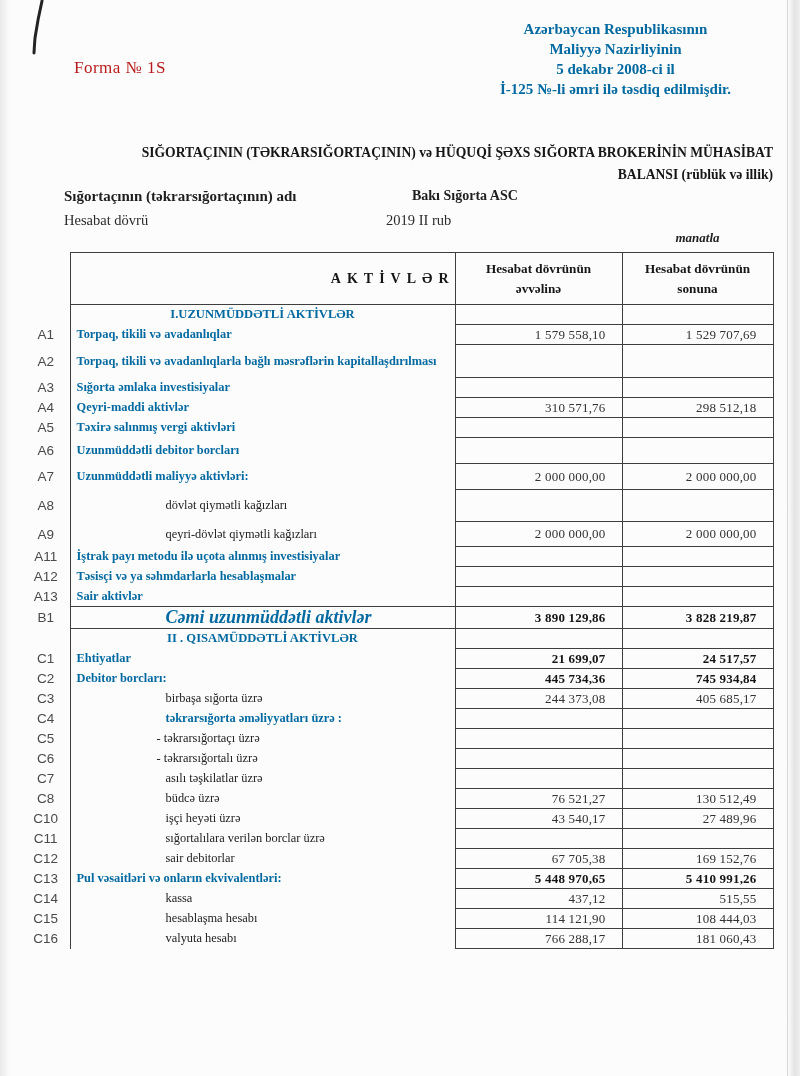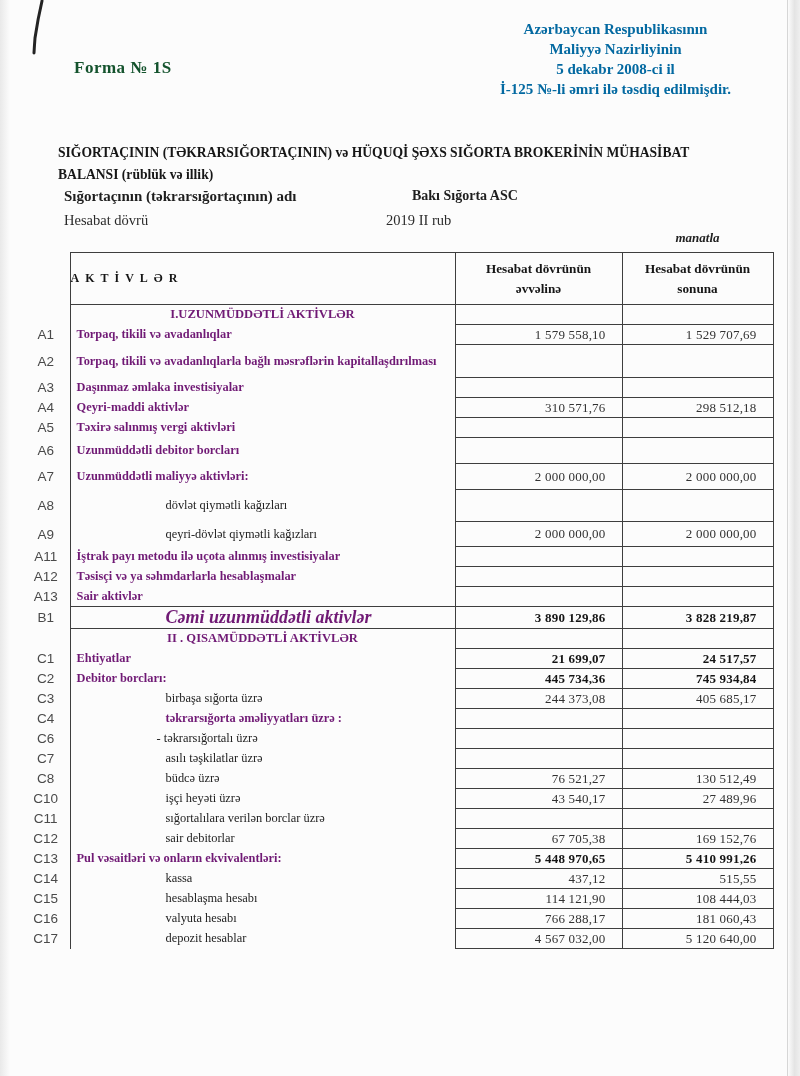--- a/index.html
+++ b/index.html
@@ -17,29 +17,29 @@
   }
   .edge-right {
     position:absolute; right:0; top:0; bottom:0; width:13px;
     background:linear-gradient(to right,#fcfcfc 0%,#e4e4e4 55%,#efefef 100%);
     border-left:1px solid #d6d6d6; box-sizing:border-box;
   }
   .pen-mark { position:absolute; left:26px; top:0; }
 
   .forma {
     position:absolute; left:74px; top:58px;
-    font-weight:bold; font-size:17px; letter-spacing:.5px; color:#14532d;
+    font-weight:normal; font-size:17px; letter-spacing:.5px; color:#b91c1c;
   }
   .approval {
     position:absolute; left:443px; top:20px; width:345px;
     text-align:center; font-weight:bold; font-size:15px; line-height:1.33; color:#0369a1;
   }
   .doc-title {
     position:absolute; left:58px; top:142px; width:715px;
-    text-align:left; font-weight:bold; font-size:13.6px; line-height:1.62; color:#161616;
+    text-align:right; font-weight:bold; font-size:13.6px; line-height:1.62; color:#161616;
   }
   .insurer-label { position:absolute; left:64px; top:188px; font-weight:bold; font-size:15px; }
   .insurer-value { position:absolute; left:412px; top:188px; font-weight:bold; font-size:14px; }
   .period-label  { position:absolute; left:64px; top:212px; font-size:14.5px; color:#2b2b2b; }
   .period-value  { position:absolute; left:386px; top:212px; font-size:14.5px; color:#2b2b2b; }
   .currency-note {
     position:absolute; left:622px; top:230px; width:151px;
     text-align:center; font-weight:bold; font-style:italic; font-size:13px; color:#222;
   }
 
@@ -49,31 +49,31 @@
   }
   col.c-code  { width:48px; }
   col.c-label { width:385px; }
   col.c-v1    { width:167px; }
   col.c-v2    { width:151px; }
 
   th { padding:0; font-weight:bold; }
   th.code-h { border:none; }
   th.label-h, th.val-h { border:1.5px solid #3e3e3e; color:#161616; }
   tr.hdr { height:52px; }
-  th.label-h { font-size:12px; letter-spacing:6px; text-align:left; }
+  th.label-h { font-size:14px; letter-spacing:6px; text-align:right; }
   th.val-h { font-size:13.2px; line-height:1.5; padding:2px 12px; text-align:center; }
 
   td { padding:0; vertical-align:middle; }
   td.code {
     font-family:"Liberation Sans", sans-serif;
     color:#4a4a4a; text-align:center; font-size:13.5px; border:none;
   }
   td.label {
     border-left:1.5px solid #3e3e3e; border-right:1.5px solid #3e3e3e;
-    padding-left:6px; font-size:12.4px; font-weight:bold; color:#701a75;
+    padding-left:6px; font-size:12.4px; font-weight:bold; color:#0369a1;
     white-space:nowrap; overflow:hidden;
   }
   td.v {
     border:1.5px solid #3e3e3e; text-align:right; padding-right:16px;
     font-size:13px; color:#323232; letter-spacing:.2px;
   }
   tr.section td.label { text-align:center; font-size:12.6px; padding-left:0; }
   tr.sub td.label, tr.subdash td.label { font-weight:normal; color:#222; }
   tr.sub td.label { padding-left:95px; }
   tr.subdash td.label { padding-left:86px; }
@@ -143,21 +143,21 @@
         <td class="v">1 529 707,69</td>
       </tr>
       <tr class="main" style="height: 33px;">
         <td class="code">A2</td>
         <td class="label">Torpaq, tikili və avadanlıqlarla bağlı məsrəflərin kapitallaşdırılması</td>
         <td class="v"></td>
         <td class="v"></td>
       </tr>
       <tr class="main" style="height: 20px;">
         <td class="code">A3</td>
-        <td class="label">Daşınmaz əmlaka investisiyalar</td>
+        <td class="label">Sığorta əmlaka investisiyalar</td>
         <td class="v"></td>
         <td class="v"></td>
       </tr>
       <tr class="main" style="height: 20px;">
         <td class="code">A4</td>
         <td class="label">Qeyri-maddi aktivlər</td>
         <td class="v">310 571,76</td>
         <td class="v">298 512,18</td>
       </tr>
       <tr class="main" style="height: 20px;">
@@ -238,20 +238,26 @@
         <td class="v">244 373,08</td>
         <td class="v">405 685,17</td>
       </tr>
       <tr class="subbold" style="height: 20px;">
         <td class="code">C4</td>
         <td class="label">təkrarsığorta əməliyyatları üzrə :</td>
         <td class="v"></td>
         <td class="v"></td>
       </tr>
       <tr class="subdash" style="height: 20px;">
+        <td class="code">C5</td>
+        <td class="label">- təkrarsığortaçı üzrə</td>
+        <td class="v"></td>
+        <td class="v"></td>
+      </tr>
+      <tr class="subdash" style="height: 20px;">
         <td class="code">C6</td>
         <td class="label">- təkrarsığortalı üzrə</td>
         <td class="v"></td>
         <td class="v"></td>
       </tr>
       <tr class="sub" style="height: 20px;">
         <td class="code">C7</td>
         <td class="label">asılı təşkilatlar üzrə</td>
         <td class="v"></td>
         <td class="v"></td>
@@ -297,20 +303,14 @@
         <td class="label">hesablaşma hesabı</td>
         <td class="v">114 121,90</td>
         <td class="v">108 444,03</td>
       </tr>
       <tr class="sub" style="height: 20px;">
         <td class="code">C16</td>
         <td class="label">valyuta hesabı</td>
         <td class="v">766 288,17</td>
         <td class="v">181 060,43</td>
       </tr>
-      <tr class="sub" style="height: 20px;">
-        <td class="code">C17</td>
-        <td class="label">depozit hesablar</td>
-        <td class="v">4 567 032,00</td>
-        <td class="v">5 120 640,00</td>
-      </tr>
     </tbody>
 </table>
 
 </body></html>

